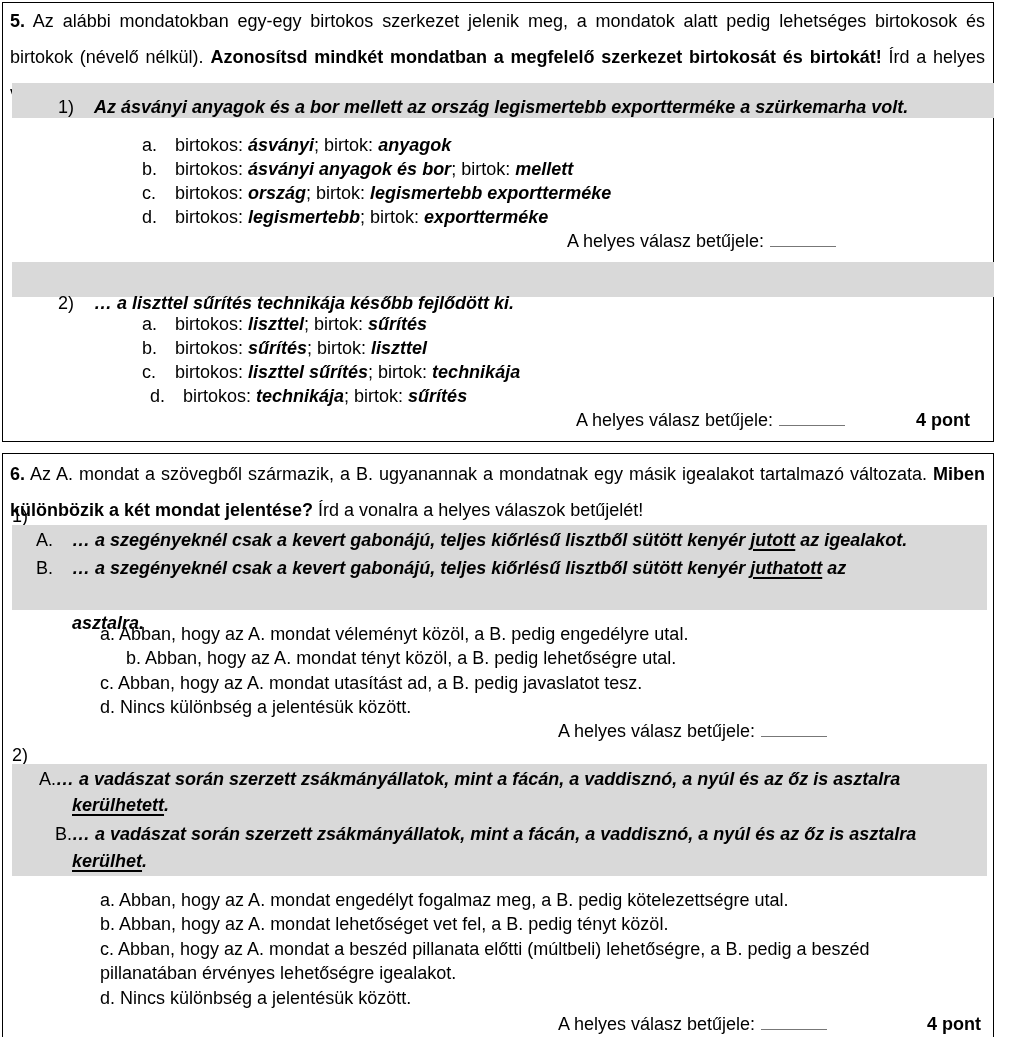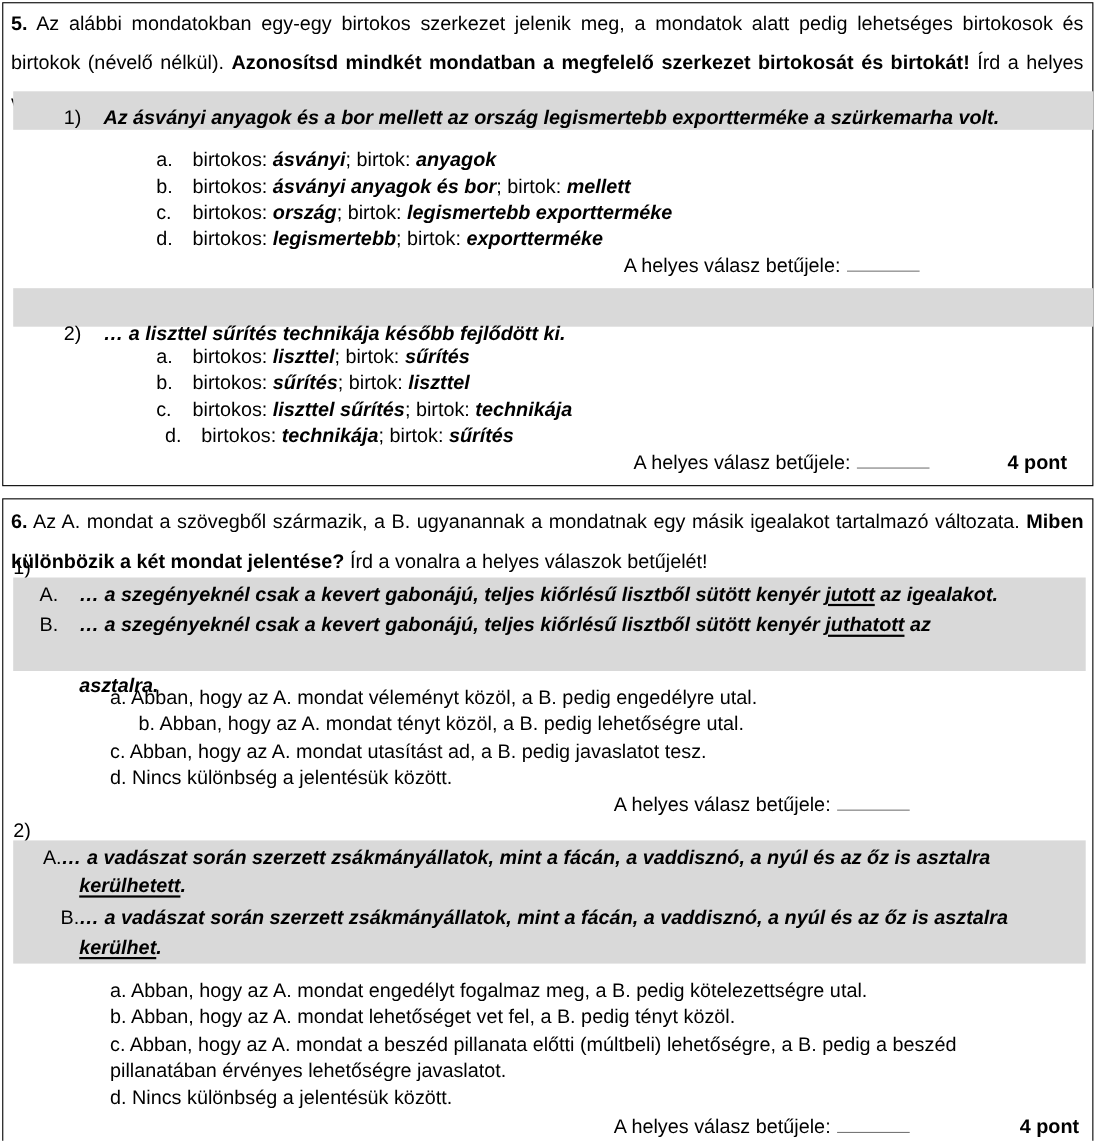--- a/index.html
+++ b/index.html
@@ -113,18 +113,18 @@
 <div class="abs" style="left:36px; top:822px;text-align:right;">
   <span class="ab-letter">B.</span><i>… a vadászat során szerzett zsákmányállatok, mint a fácán, a vaddisznó, a nyúl és az őz is asztalra</i>
 </div>
 <div class="abs" style="left:72px; top:849px;">
   <i><u>kerülhet</u></i><i>.</i>
 </div>
 
 <div class="abs" style="left:100px; top:888px;">a. Abban, hogy az A. mondat engedélyt fogalmaz meg, a B. pedig kötelezettségre utal.</div>
 <div class="abs" style="left:100px; top:912px;">b. Abban, hogy az A. mondat lehetőséget vet fel, a B. pedig tényt közöl.</div>
 <div class="abs" style="left:100px; top:937px;text-align:center;">c. Abban, hogy az A. mondat a beszéd pillanata előtti (múltbeli) lehetőségre, a B. pedig a beszéd</div>
-<div class="abs" style="left:100px; top:961px;">pillanatában érvényes lehetőségre javaslatot.</div>
+<div class="abs" style="left:100px; top:961px;">pillanatában érvényes lehetőségre igealakot.</div>
 <div class="abs" style="left:100px; top:986px;">d. Nincs különbség a jelentésük között.</div>
 <div class="abs" style="left:558px; top:1012px;">
   <span>A helyes válasz betűjele:</span><span class="blank"></span>
 </div>
 <div class="abs pts" style="left:927px; top:1012px;">4 pont</div>
 
 </body></html>

